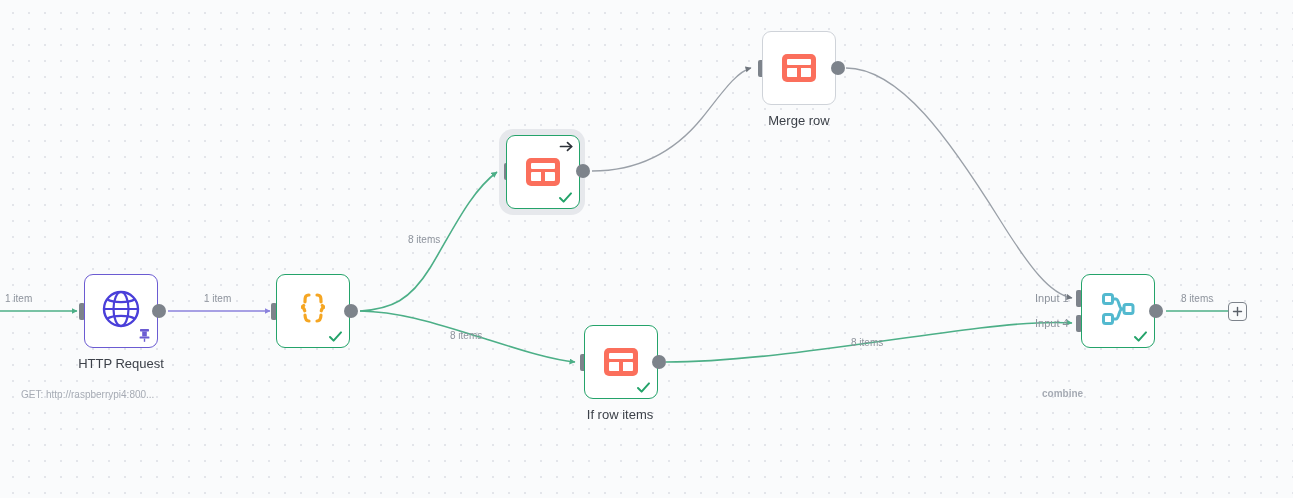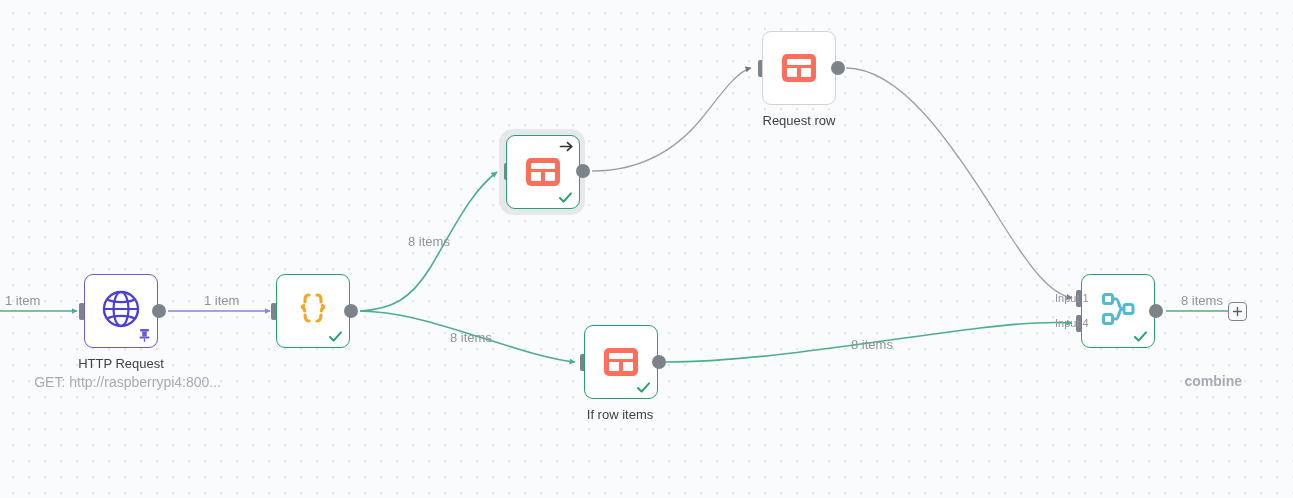--- a/index.html
+++ b/index.html
@@ -125,37 +125,37 @@
   .node-title {
     position: absolute;
     text-align: center;
     font-size: 13px;
     color: #3c4149;
     white-space: nowrap;
     font-weight: 400;
   }
   .node-sub {
     position: absolute;
-    text-align: right;
-    font-size: 14px;
+    text-align: left;
+    font-size: 10px;
     color: #a6abb4;
     white-space: nowrap;
+    margin-top: 15px;
   }
   .edge-label {
     position: absolute;
-    font-size: 13px;
+    font-size: 10px;
     color: #8d939c;
     white-space: nowrap;
   }
   .io-label {
     position: absolute;
     font-size: 11px;
     color: #8d939c;
     white-space: nowrap;
-    margin-left: 20px;
   }
 
   
   .plus-btn {
     position: absolute;
     width: 19px;
     height: 19px;
     box-sizing: border-box;
     border: 1.5px solid #7d838b;
     border-radius: 4px;
@@ -260,21 +260,21 @@
       </svg>
     </span>
   </div>
   <div class="port-out" style="left:576px; top:164px;"></div>
 
   <div class="port-in" style="left:758px; top:60px;"></div>
   <div class="node gray" style="left:762px; top:31px;">
     <span class="node-icon sheet"></span>
   </div>
   <div class="port-out" style="left:831px; top:61px;"></div>
-  <div class="node-title" style="left:699px; top:113px; width:200px;">Request row</div>
+  <div class="node-title" style="left:699px; top:113px; width:200px;">Merge row</div>
 
   <div class="port-in" style="left:580px; top:354px;"></div>
   <div class="node green" style="left:584px; top:325px;">
     <span class="node-icon sheet"></span>
     <span class="check">
       <svg width="15" height="15" viewBox="0 0 15 15">
         <path d="M2,8 L5.6,11.6 L13,3.4" fill="none" stroke="#24a36a" stroke-width="2" stroke-linecap="round" stroke-linejoin="round"></path>
       </svg>
     </span>
   </div>

